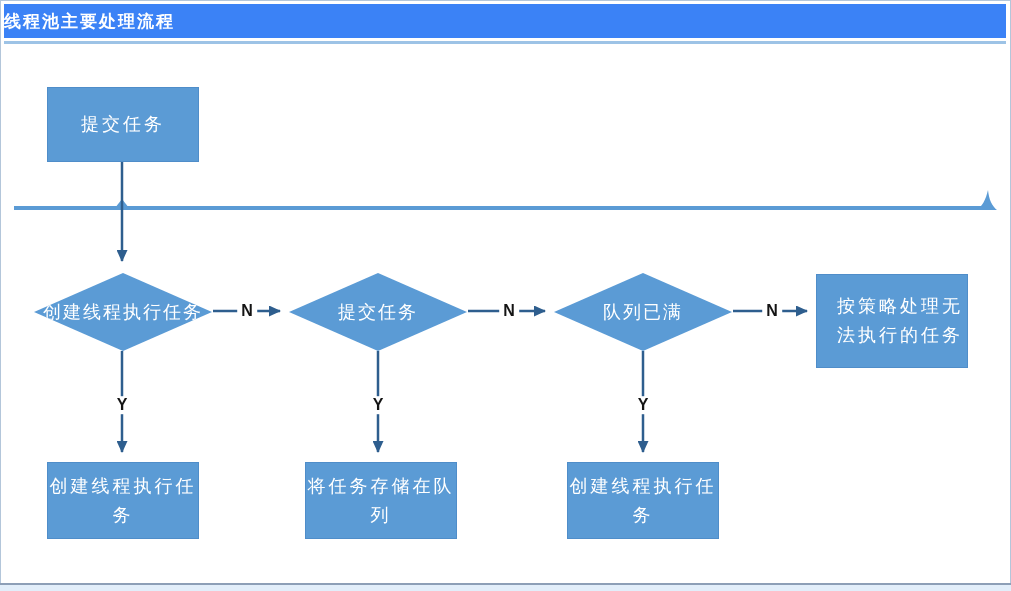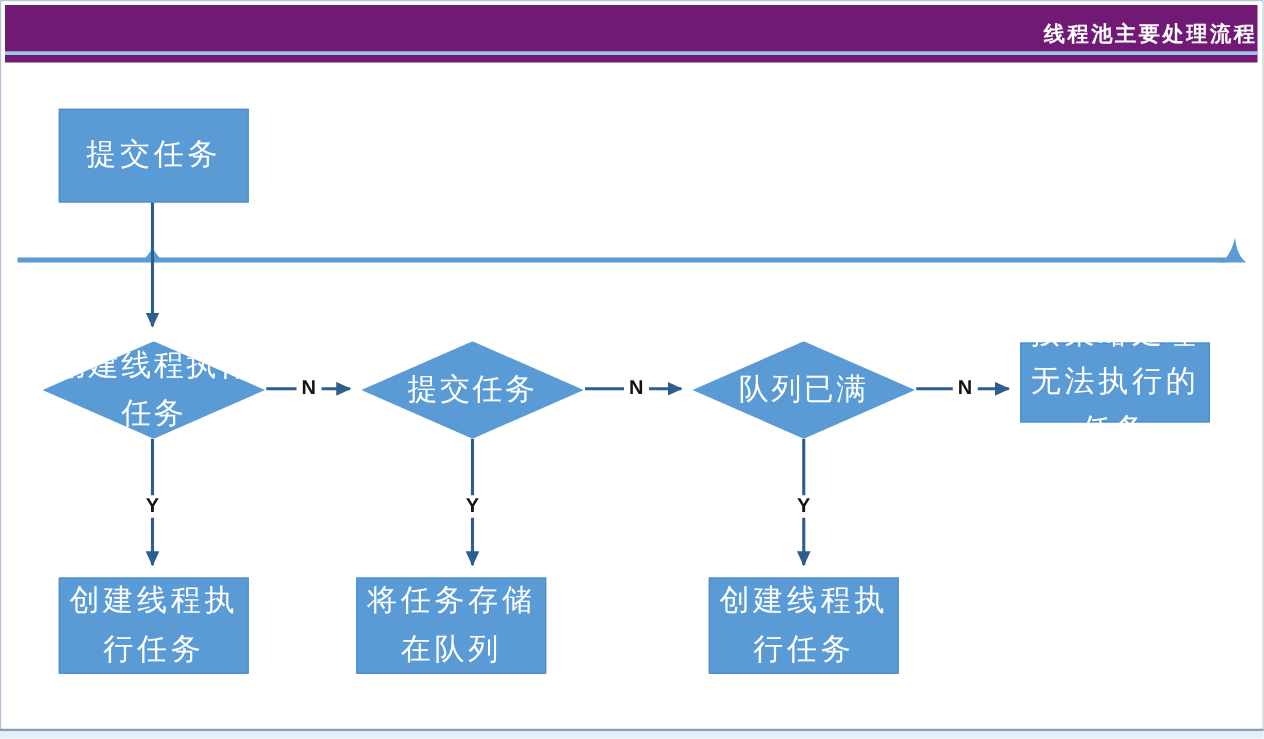--- a/index.html
+++ b/index.html
@@ -3,39 +3,39 @@
 <meta charset="utf-8">
 <style>
   html,body{margin:0;padding:0;background:#ffffff;}
   body{width:1011px;height:591px;position:relative;overflow:hidden;
        font-family:"Liberation Sans","DejaVu Sans",sans-serif;}
   .frame{position:absolute;left:0;top:0;width:1009px;height:583px;
          background:#ffffff;border:1px solid #b3c6da;}
   .bottom-rule{position:absolute;left:0;top:583px;width:1011px;height:2px;background:#8d9fb7;}
   .bottom-glow{position:absolute;left:0;top:585px;width:1011px;height:6px;background:#e2eefa;}
 
-  .titlebar{position:absolute;left:4px;top:4px;width:1002px;height:46px;
-            background:#701a75;color:#ffffff;display:flex;align-items:center;justify-content:flex-end;
+  .titlebar{position:absolute;left:4px;top:4px;width:1002px;height:34px;
+            background:#3b82f6;color:#ffffff;display:flex;align-items:center;justify-content:flex-start;
             font-size:17px;font-weight:600;letter-spacing:2px;}
   .title-underrule{position:absolute;left:4px;top:41px;width:1002px;height:3px;background:#9dc3e6;}
 
   svg.connectors{position:absolute;left:0;top:0;width:1011px;height:591px;pointer-events:none;}
 
   .node{position:absolute;display:flex;align-items:center;justify-content:center;
-        text-align:center;color:#ffffff;font-size:24px;letter-spacing:3px;line-height:1.6;}
+        text-align:center;color:#ffffff;font-size:18px;letter-spacing:3px;line-height:1.6;}
   .rect{background:#5b9bd5;border:1px solid #4f8dc9;}
   .diamond{background:#5b9bd5;clip-path:polygon(50% 0,100% 50%,50% 100%,0 50%);letter-spacing:2px;}
 
   .node-submit{left:47px;top:87px;width:150px;height:73px;}
   .node-d1{left:34px;top:273px;width:178px;height:78px;}
   .node-d2{left:289px;top:273px;width:178px;height:78px;}
   .node-d3{left:554px;top:273px;width:178px;height:78px;}
-  .node-reject{left:816px;top:274px;width:152px;height:64px;padding:0 4px;box-sizing:border-box;}
+  .node-reject{left:816px;top:274px;width:152px;height:94px;padding:0 4px;box-sizing:border-box;text-align:right;}
   .node-r1{left:47px;top:462px;width:150px;height:75px;}
-  .node-r2{left:285px;top:462px;width:150px;height:75px;}
+  .node-r2{left:305px;top:462px;width:150px;height:75px;}
   .node-r3{left:567px;top:462px;width:150px;height:75px;}
 
   .edge-label{position:absolute;transform:translate(-50%,-50%);background:#ffffff;
               color:#141414;font-size:16px;font-weight:700;padding:0 4px;line-height:1.1;}
   .lbl-n1{left:247px;top:311px;}
   .lbl-n2{left:509px;top:311px;}
   .lbl-n3{left:772px;top:311px;}
   .lbl-y1{left:122px;top:405px;}
   .lbl-y2{left:378px;top:405px;}
   .lbl-y3{left:643px;top:405px;}

